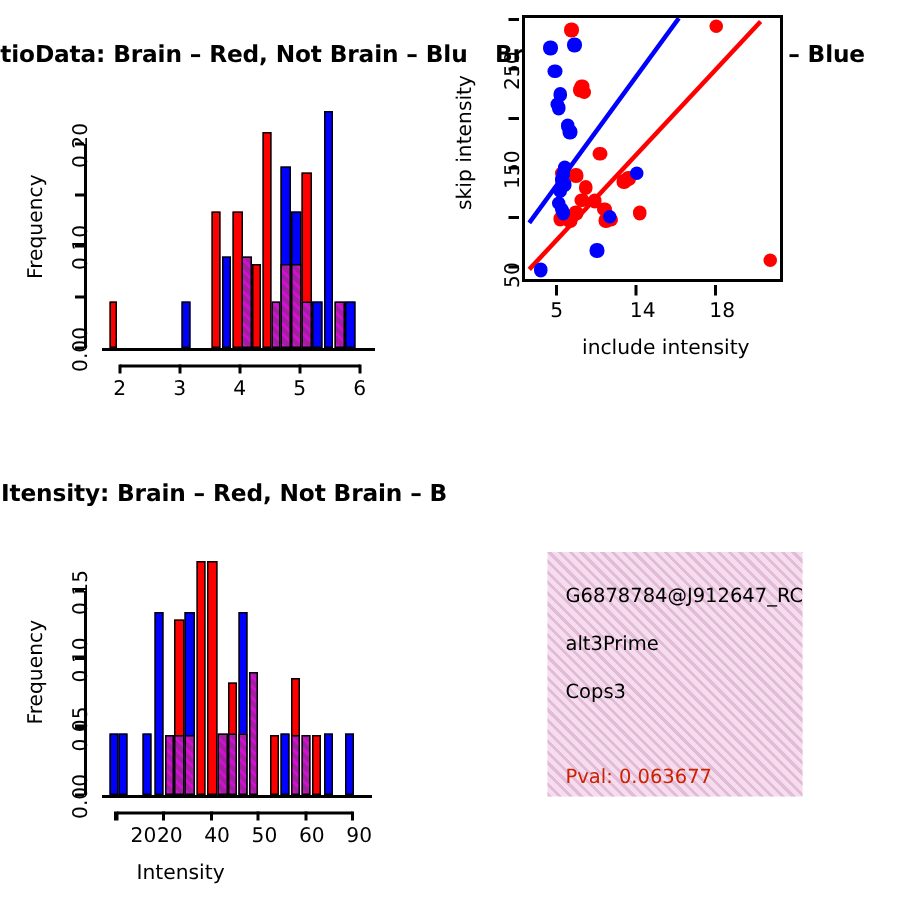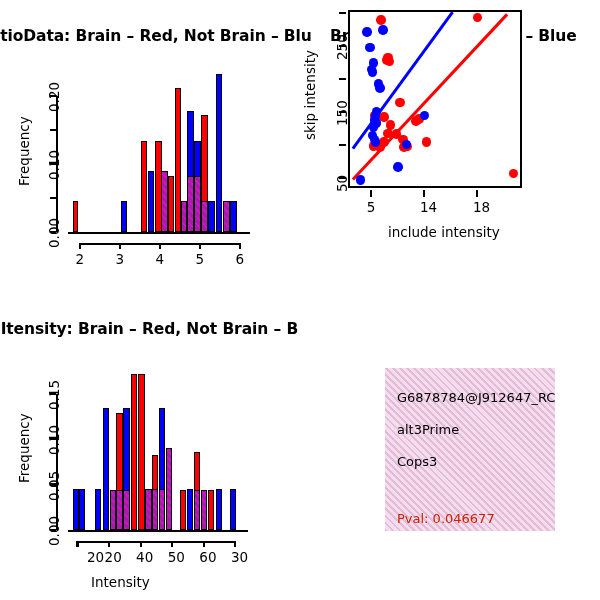--- a/index.html
+++ b/index.html
@@ -51,21 +51,20 @@
 
   
   .infobox{
     position:absolute;
     background-color:#F4DDEC;
     background-image:repeating-linear-gradient(
         45deg,
         rgba(226,180,214,.85) 0 2px,
         rgba(244,221,236,0) 2px 5px);
     overflow:hidden;
-    margin-left:20px;
   }
   .infoline{
     position:absolute;
     font-size:13px;
     color:#000;
     white-space:nowrap;
     left:12px;
   }
   .infoline.pval{color:#CC2200;}
 </style>
@@ -228,36 +227,36 @@
         <div class="ticklab" style="left:87px;top:249.0px;">20</div>
         <div class="tick" style="left:108.0px;top:241.0px;width:2.2px;height:6px;"></div>
         <div class="ticklab" style="left:104.6px;top:249.0px;">20</div>
         <div class="tick" style="left:139.5px;top:241.0px;width:2.2px;height:6px;"></div>
         <div class="ticklab" style="left:136.1px;top:249.0px;">40</div>
         <div class="tick" style="left:171.1px;top:241.0px;width:2.2px;height:6px;"></div>
         <div class="ticklab" style="left:167.7px;top:249.0px;">50</div>
         <div class="tick" style="left:202.7px;top:241.0px;width:2.2px;height:6px;"></div>
         <div class="ticklab" style="left:199.3px;top:249.0px;">60</div>
         <div class="tick" style="left:234.3px;top:241.0px;width:2.2px;height:6px;"></div>
-        <div class="ticklab" style="left:230.9px;top:249.0px;">30</div>
+        <div class="ticklab" style="left:230.9px;top:249.0px;">90</div>
         <div class="axisline" style="left:68.0px;top:230.0px;width:180.0px;height:2.2px;"></div>
         <div class="axisline" style="left:56.0px;top:93.5px;width:2.2px;height:136.5px;"></div>
         <div class="tick" style="left:50.0px;top:228.9px;width:6px;height:2.2px;"></div>
         <div class="ticklab rot" style="left:46.0px;top:246.0px;">0.00</div>
         <div class="tick" style="left:50.0px;top:183.4px;width:6px;height:2.2px;"></div>
         <div class="ticklab rot" style="left:46.0px;top:200.5px;">0.05</div>
         <div class="tick" style="left:50.0px;top:137.9px;width:6px;height:2.2px;"></div>
         <div class="ticklab rot" style="left:46.0px;top:155.0px;">0.10</div>
         <div class="tick" style="left:50.0px;top:92.4px;width:6px;height:2.2px;"></div>
         <div class="ticklab rot" style="left:46.0px;top:109.5px;">0.15</div>
         <div class="axtitle" style="left:91.0px;top:274.0px;">Intensity</div>
         <div class="axtitle rot" style="left:16.0px;top:183.0px;">Frequency</div>
       </div>
   </div>
 
   <div class="infobox" style="left:365px;top:368px;width:170px;height:163px;">
     <div class="infoline" style="top:22px;">G6878784@J912647_RC</div>
     <div class="infoline" style="top:54px;">alt3Prime</div>
     <div class="infoline" style="top:86px;">Cops3</div>
-    <div class="infoline pval" style="top:143px;">Pval: 0.046677</div>
+    <div class="infoline pval" style="top:143px;">Pval: 0.063677</div>
   </div>
 
 </div>
 
 </body></html>

